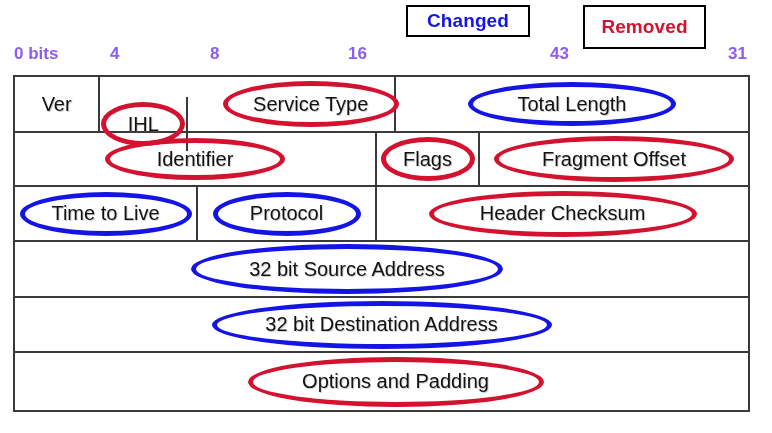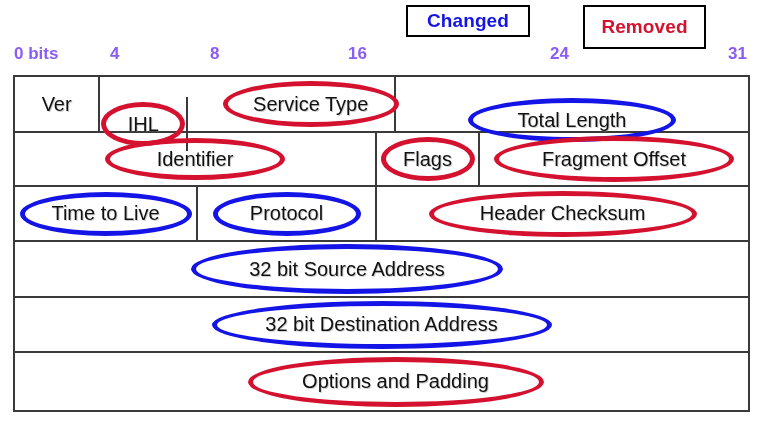--- a/index.html
+++ b/index.html
@@ -107,38 +107,38 @@
 </div>
 <div class="legend-box" id="legend-removed">
   <span style="color: rgb(212, 18, 47);">Removed</span>
 </div>
 
 <div class="ruler">
     <span class="ruler-tick" style="left: 14px;">0 bits</span>
     <span class="ruler-tick" style="left: 110px;">4</span>
     <span class="ruler-tick" style="left: 210px;">8</span>
     <span class="ruler-tick" style="left: 348px;">16</span>
-    <span class="ruler-tick" style="left: 550px;">24</span>
+    <span class="ruler-tick" style="left: 550px;">43</span>
     <span class="ruler-tick" style="left: 728px;">31</span>
   </div>
 
 <div class="hdr-table">
     <div class="hdr-row" style="height: 56px;">
       <div class="hdr-cell" style="width: 90px;">
         <span class="cell-label">Ver</span>
       </div>
       <div class="hdr-cell" style="width: 93px; margin-top: 20px;">
         <div class="ellipse red" style="width: 84px; height: 44px;"></div>
         <span class="cell-label">IHL</span>
       </div>
       <div class="hdr-cell" style="width: 178px; margin-left: 39px;">
         <div class="ellipse red" style="width: 176px; height: 46px;"></div>
         <span class="cell-label">Service Type</span>
       </div>
-      <div class="hdr-cell nodiv" style="width: 372px; margin-top: 16px;">
+      <div class="hdr-cell nodiv" style="width: 372px;">
         <div class="ellipse blue" style="width: 208px; height: 44px;"></div>
         <span class="cell-label">Total Length</span>
       </div>
     </div>
     <div class="hdr-row" style="height: 54px;">
       <div class="hdr-cell" style="width: 362px;">
         <div class="ellipse red" style="width: 180px; height: 42px;"></div>
         <span class="cell-label">Identifier</span>
       </div>
       <div class="hdr-cell" style="width: 103px;">

